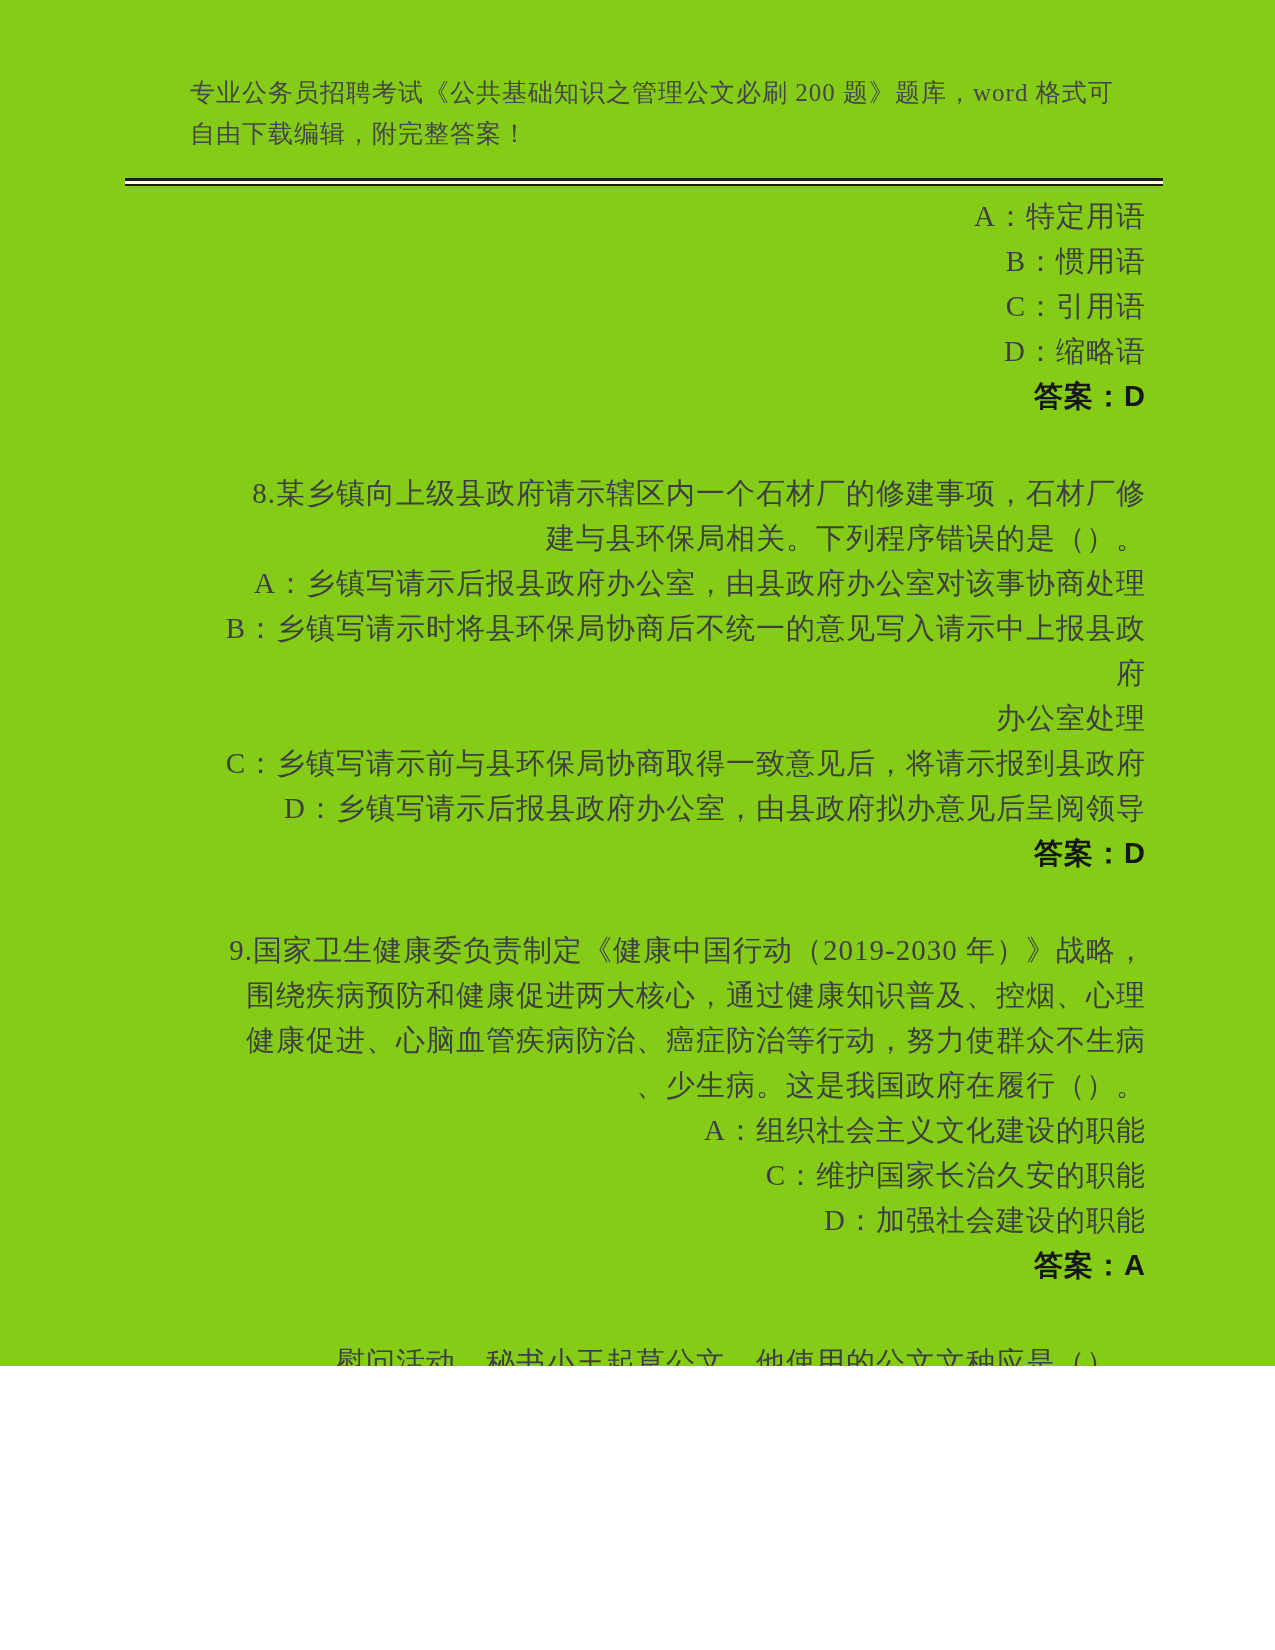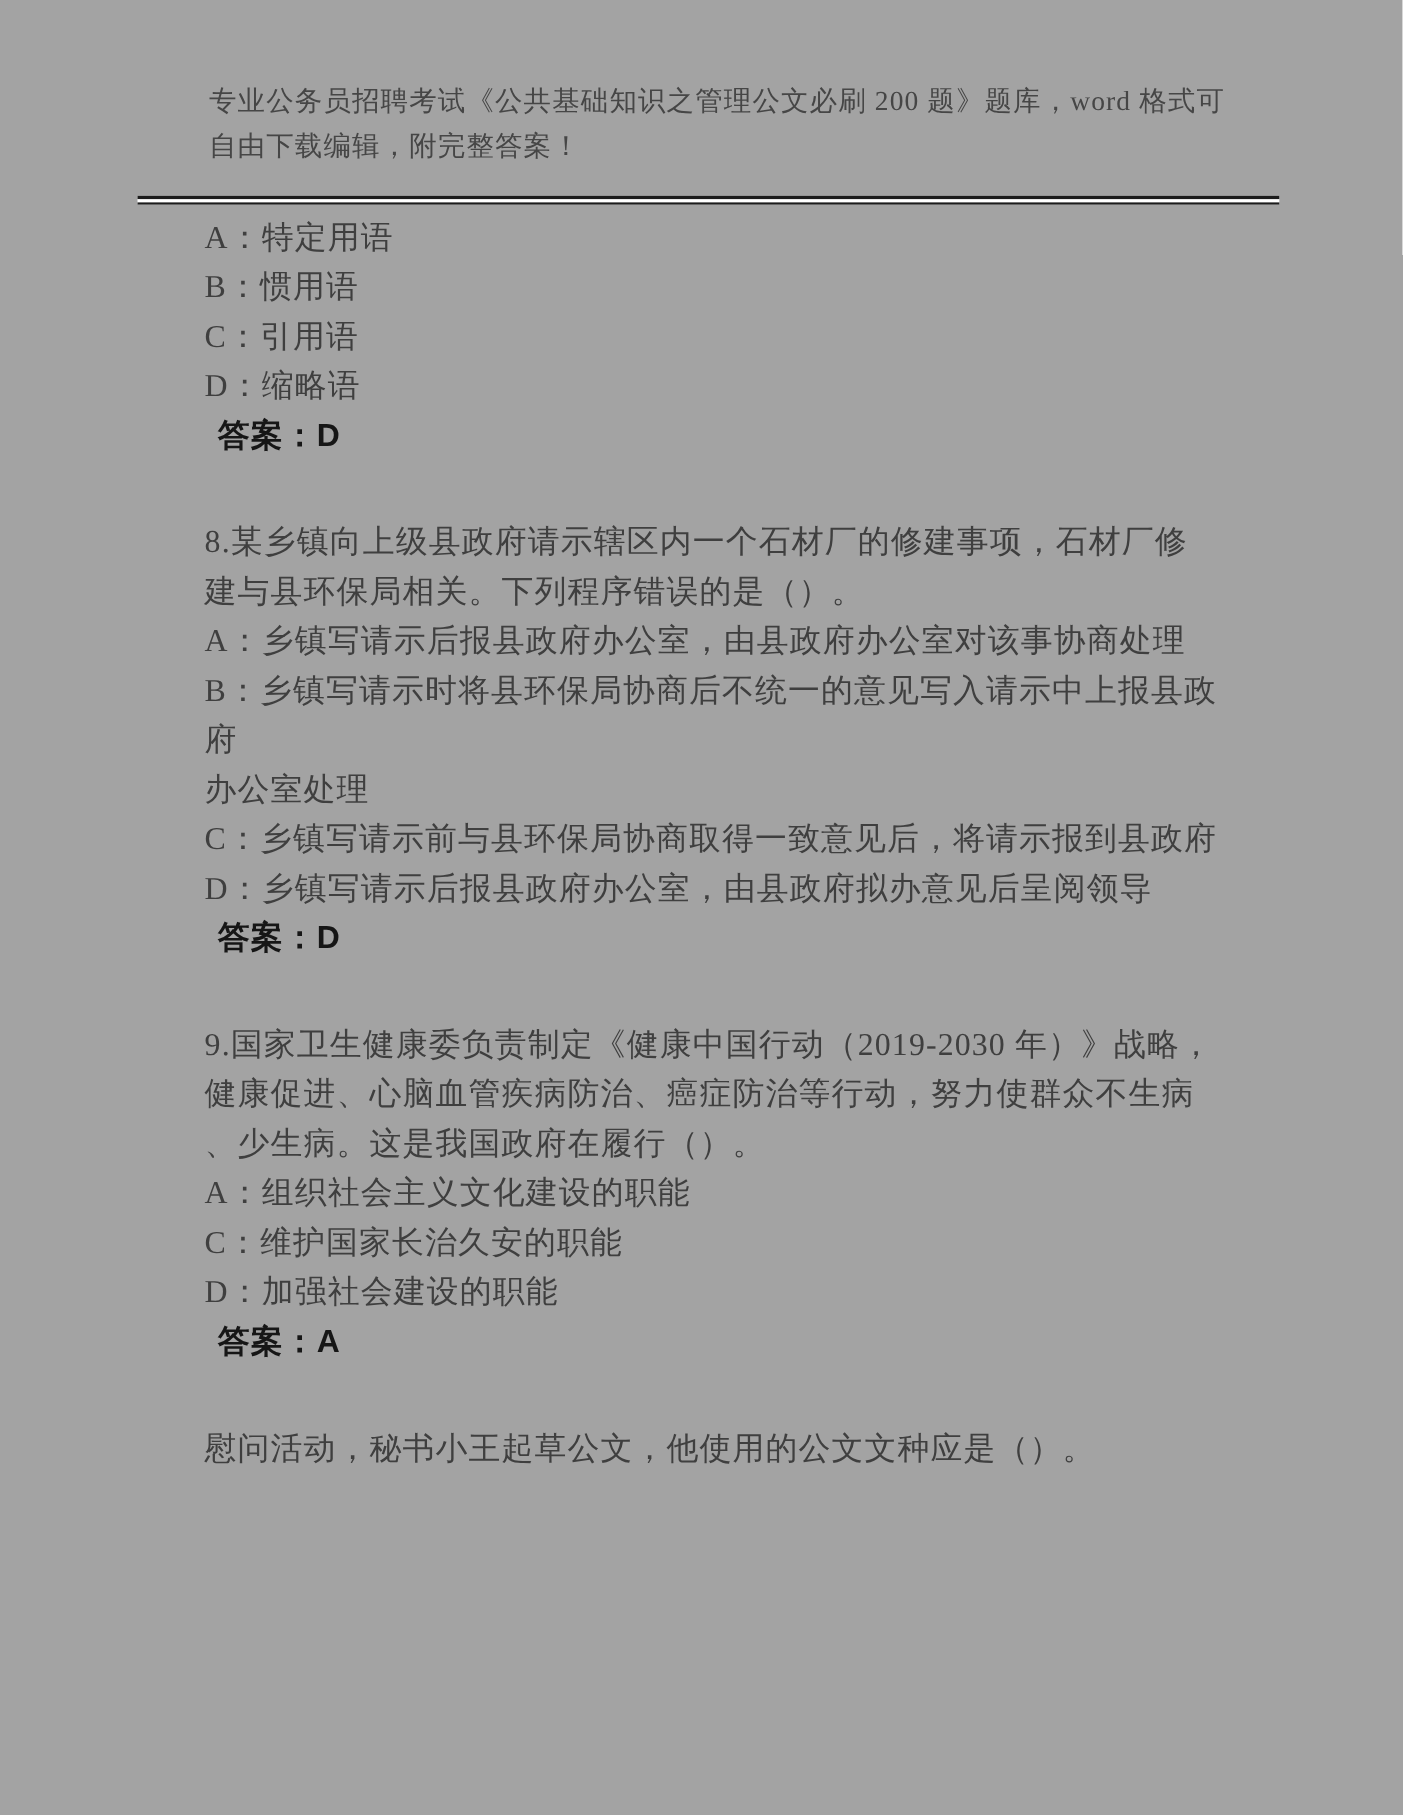--- a/index.html
+++ b/index.html
@@ -3,22 +3,22 @@
 <meta charset="utf-8">
 <style>
   html, body {
     margin: 0;
     padding: 0;
     background: #ffffff;
   }
   .page {
     position: relative;
     width: 1275px;
-    height: 1650px;
-    background: #a3a3a3;
+    height: 1366px;
+    background: #84cc16;
     overflow: hidden;
     font-family: "Liberation Serif", "DejaVu Serif", serif;
     color: #3f3f3f;
   }
   .doc-header {
     margin: 72px 0 0 190px;
     width: 900px;
     font-size: 25px;
     line-height: 41px;
     letter-spacing: 1px;
@@ -38,20 +38,21 @@
   .doc-body {
     margin: 8px 0 0 186px;
     width: 960px;
     font-size: 29px;
   }
   .line {
     line-height: 45px;
     white-space: nowrap;
     letter-spacing: 1px;
     color: #3f3f3f;
+    text-align: right;
   }
   .block + .block {
     margin-top: 52px;
   }
   .answer {
     font-weight: bold;
     color: #161616;
     font-family: "Liberation Sans", "DejaVu Sans", "Liberation Serif", serif;
     margin-left: 12px;
   }
@@ -85,20 +86,21 @@
       <div class="line">B：乡镇写请示时将县环保局协商后不统一的意见写入请示中上报县政</div>
       <div class="line">府</div>
       <div class="line">办公室处理</div>
       <div class="line">C：乡镇写请示前与县环保局协商取得一致意见后，将请示报到县政府</div>
       <div class="line">D：乡镇写请示后报县政府办公室，由县政府拟办意见后呈阅领导</div>
       <div class="line answer">答案：D</div>
     </div>
 
     <div class="block">
       <div class="line">9.国家卫生健康委负责制定《健康中国行动（2019-2030 年）》战略，</div>
+      <div class="line">围绕疾病预防和健康促进两大核心，通过健康知识普及、控烟、心理</div>
       <div class="line">健康促进、心脑血管疾病防治、癌症防治等行动，努力使群众不生病</div>
       <div class="line">、少生病。这是我国政府在履行（）。</div>
       <div class="line">A：组织社会主义文化建设的职能</div>
       <div class="line">C：维护国家长治久安的职能</div>
       <div class="line">D：加强社会建设的职能</div>
       <div class="line answer">答案：A</div>
     </div>
 
     <div class="block">
       <div class="line">慰问活动，秘书小王起草公文，他使用的公文文种应是（）。</div>

